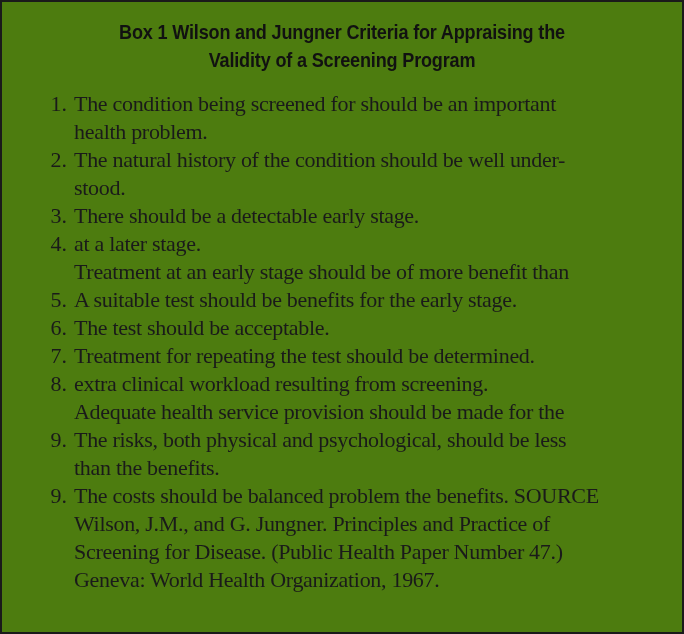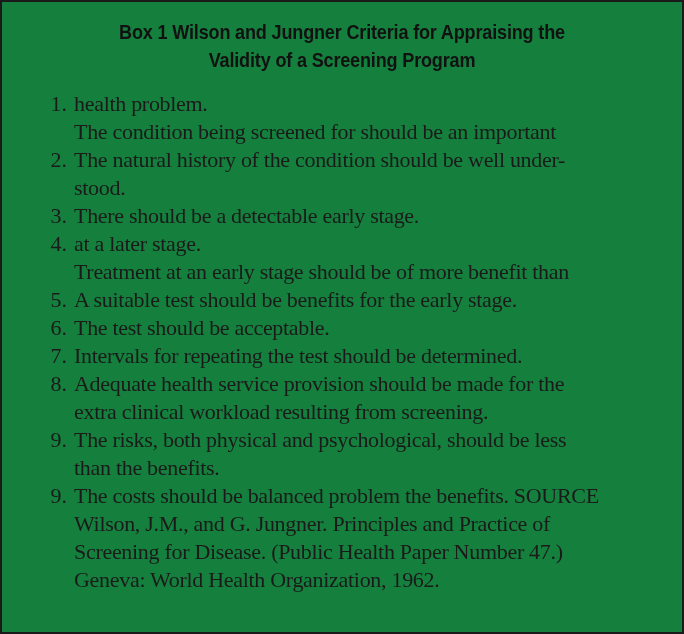--- a/index.html
+++ b/index.html
@@ -2,21 +2,21 @@
 <html><head>
   <meta charset="utf-8">
   <style>
     html, body { margin: 0; padding: 0; background: #ffffff; }
     body { width: 684px; height: 634px; position: relative; overflow: hidden; }
     .box {
       position: absolute; left: 0; top: 0;
       width: 680px; height: 630px;
       border: 2px solid #1a1a1a;
       box-sizing: content-box;
-      background: #15803d;
+      background: #4d7c0f;
     }
     .title {
       position: absolute; left: 0; right: 0; top: 16px;
       text-align: center;
       font-family: "Liberation Sans", sans-serif;
       font-weight: bold;
       font-size: 21px;
       line-height: 28px;
       color: #111111;
       transform: scaleX(0.86);
@@ -45,22 +45,22 @@
 <div class="box">
   <div class="title">
     <span>Box 1 Wilson and Jungner Criteria for Appraising the</span>
     <span>Validity of a Screening Program</span>
   </div>
 
   <ol class="list">
     <li class="item">
       <span class="num">1.</span>
       <span class="text">
+        <span>The condition being screened for should be an important</span>
         <span>health problem.</span>
-        <span>The condition being screened for should be an important</span>
       </span>
     </li>
     <li class="item">
       <span class="num">2.</span>
       <span class="text">
         <span>The natural history of the condition should be well under-</span>
         <span>stood.</span>
       </span>
     </li>
     <li class="item">
@@ -84,40 +84,40 @@
     </li>
     <li class="item">
       <span class="num">6.</span>
       <span class="text">
         <span>The test should be acceptable.</span>
       </span>
     </li>
     <li class="item">
       <span class="num">7.</span>
       <span class="text">
-        <span>Intervals for repeating the test should be determined.</span>
+        <span>Treatment for repeating the test should be determined.</span>
       </span>
     </li>
     <li class="item">
       <span class="num">8.</span>
       <span class="text">
+        <span>extra clinical workload resulting from screening.</span>
         <span>Adequate health service provision should be made for the</span>
-        <span>extra clinical workload resulting from screening.</span>
       </span>
     </li>
     <li class="item">
       <span class="num">9.</span>
       <span class="text">
         <span>The risks, both physical and psychological, should be less</span>
         <span>than the benefits.</span>
       </span>
     </li>
     <li class="item">
       <span class="num">9.</span>
       <span class="text">
         <span>The costs should be balanced problem the benefits. SOURCE</span>
         <span>Wilson, J.M., and G. Jungner. Principles and Practice of</span>
         <span>Screening for Disease. (Public Health Paper Number 47.)</span>
-        <span>Geneva: World Health Organization, 1962.</span>
+        <span>Geneva: World Health Organization, 1967.</span>
       </span>
     </li>
   </ol>
 </div>
 
 </body></html>

